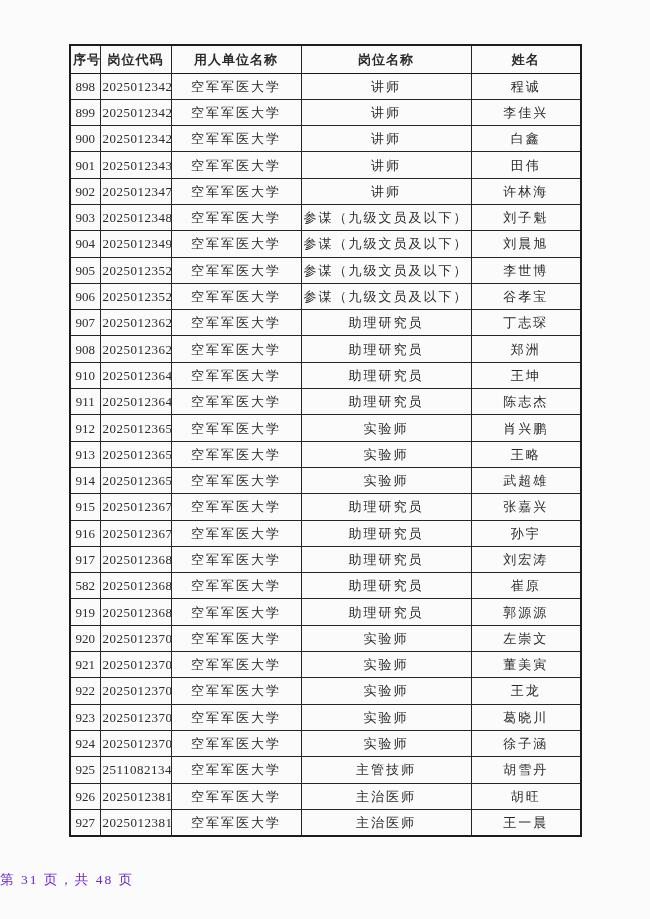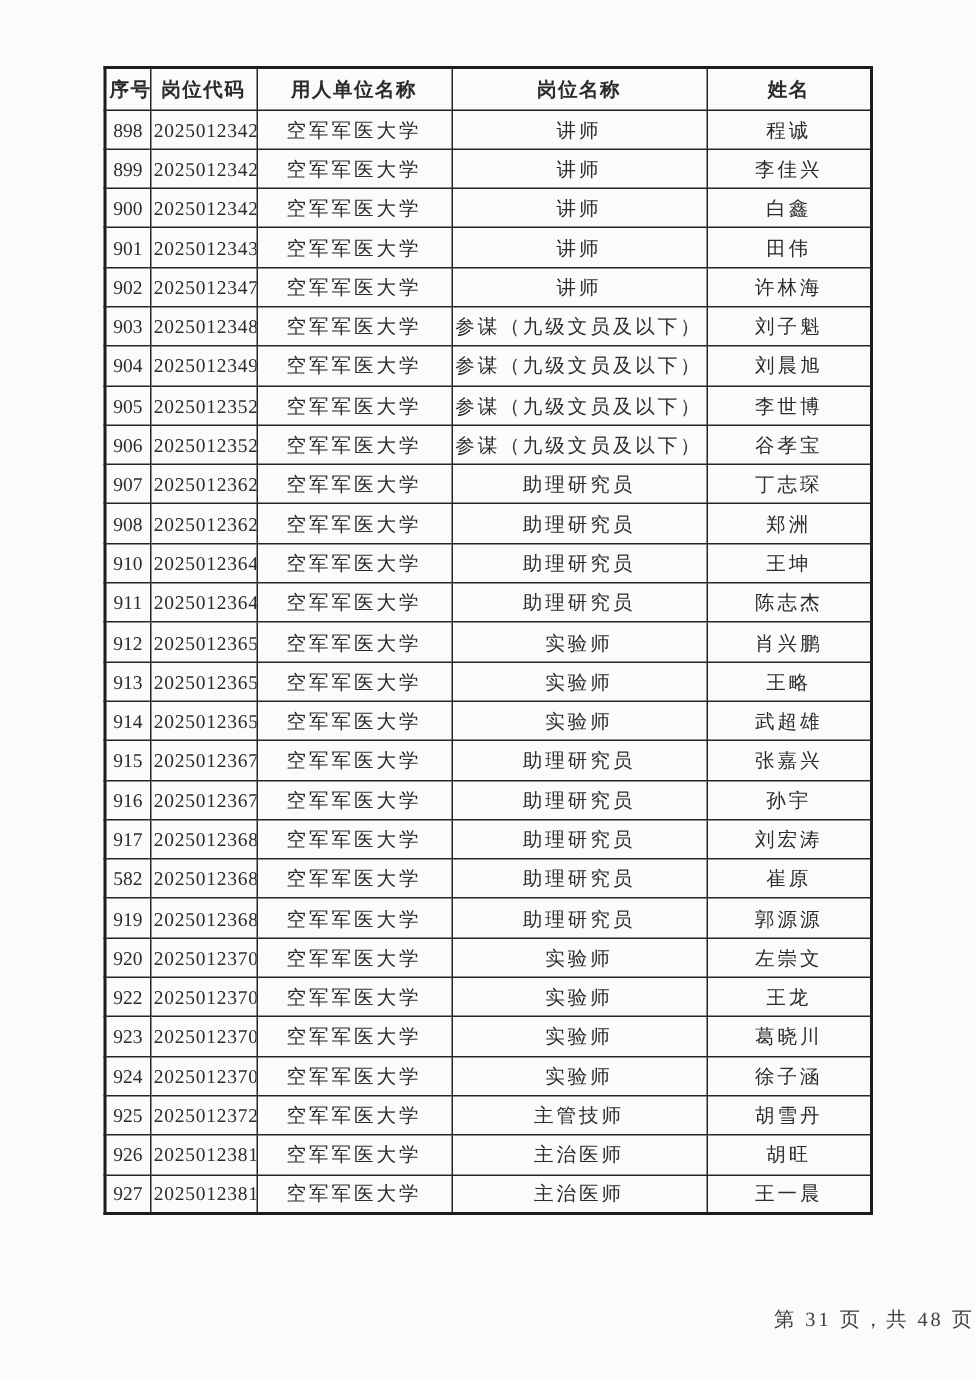--- a/index.html
+++ b/index.html
@@ -60,24 +60,24 @@
     letter-spacing: 0.5px;
   }
   td.cell-org, td.cell-post, td.cell-name {
     letter-spacing: 2px;
   }
   .footer {
     position: absolute;
     left: 0;
     top: 871px;
     width: 100%;
-    text-align: right;
+    text-align: left;
     font-size: 13.5px;
     letter-spacing: 2px;
-    color: #404040;
+    color: #6d28d9;
   }
 </style>
 </head>
 <body>
 
 <div class="page">
 
   <table class="roster">
     <colgroup>
       <col style="width:30px">
@@ -244,20 +244,27 @@
           <td class="cell-name">郭源源</td>
         </tr>
         <tr>
           <td class="cell-serial">920</td>
           <td class="cell-code">2025012370</td>
           <td class="cell-org">空军军医大学</td>
           <td class="cell-post">实验师</td>
           <td class="cell-name">左崇文</td>
         </tr>
         <tr>
+          <td class="cell-serial">921</td>
+          <td class="cell-code">2025012370</td>
+          <td class="cell-org">空军军医大学</td>
+          <td class="cell-post">实验师</td>
+          <td class="cell-name">董美寅</td>
+        </tr>
+        <tr>
           <td class="cell-serial">922</td>
           <td class="cell-code">2025012370</td>
           <td class="cell-org">空军军医大学</td>
           <td class="cell-post">实验师</td>
           <td class="cell-name">王龙</td>
         </tr>
         <tr>
           <td class="cell-serial">923</td>
           <td class="cell-code">2025012370</td>
           <td class="cell-org">空军军医大学</td>
@@ -266,21 +273,21 @@
         </tr>
         <tr>
           <td class="cell-serial">924</td>
           <td class="cell-code">2025012370</td>
           <td class="cell-org">空军军医大学</td>
           <td class="cell-post">实验师</td>
           <td class="cell-name">徐子涵</td>
         </tr>
         <tr>
           <td class="cell-serial">925</td>
-          <td class="cell-code">2025012372</td>
+          <td class="cell-code">2511082134</td>
           <td class="cell-org">空军军医大学</td>
           <td class="cell-post">主管技师</td>
           <td class="cell-name">胡雪丹</td>
         </tr>
         <tr>
           <td class="cell-serial">926</td>
           <td class="cell-code">2025012381</td>
           <td class="cell-org">空军军医大学</td>
           <td class="cell-post">主治医师</td>
           <td class="cell-name">胡旺</td>

